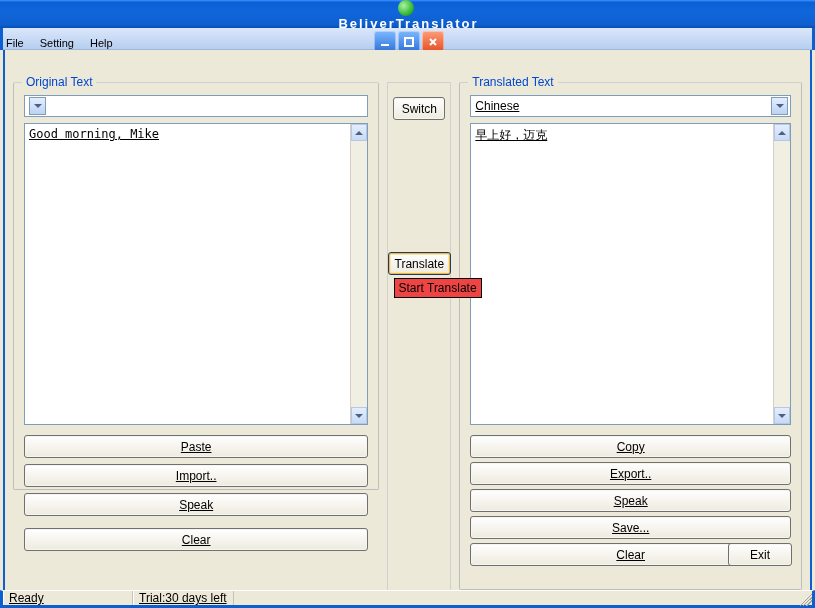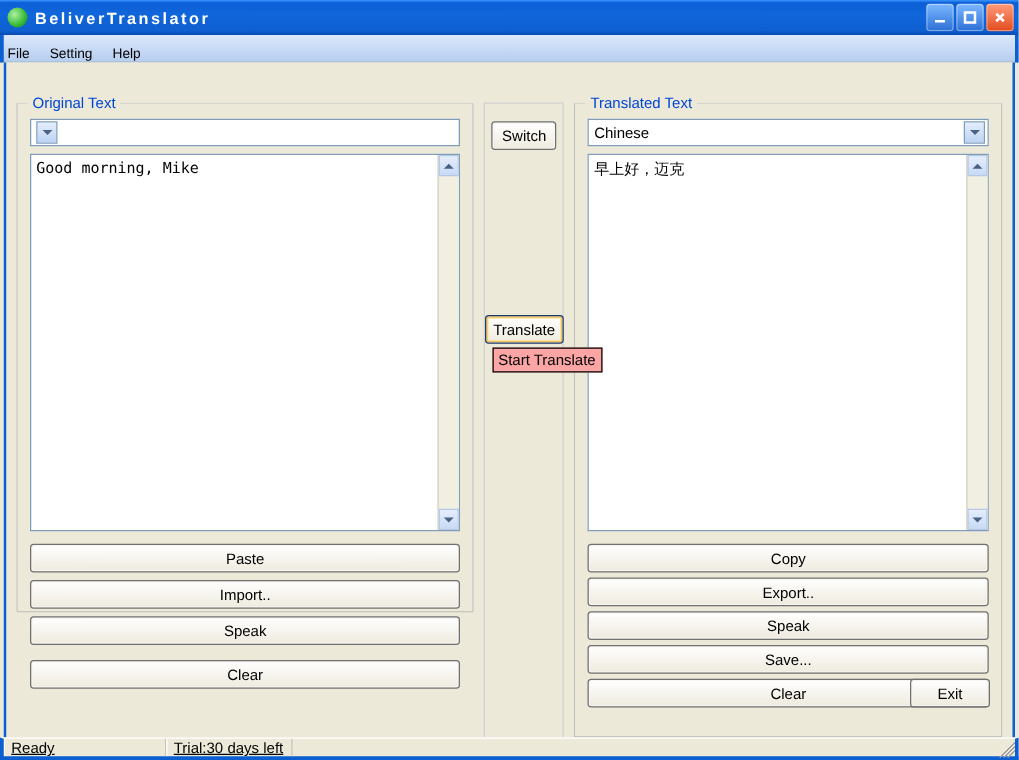--- a/index.html
+++ b/index.html
@@ -17,20 +17,21 @@
   .titlebar {
     height: 28px;
     background: linear-gradient(to bottom, #3a95ff 0%, #0c5fd6 8%, #1066db 40%, #0f5fd0 88%, #084db0 100%);
     display: flex;
     align-items: center;
     padding: 0 4px 0 6px;
     color: #fff;
     font-weight: bold;
     font-family: Tahoma, sans-serif;
     font-size: 13px;
+    flex-direction: column;
   }
   .titlebar .app-icon {
     width: 16px; height: 16px;
     border-radius: 50%;
     background: radial-gradient(circle at 35% 35%, #aef0a0 0%, #3dbf3d 55%, #0b7a1f 100%);
     margin-right: 6px;
     flex-shrink: 0;
   }
   .titlebar .title { flex: 1; letter-spacing: 2px; }
   .win-btns { display: flex; gap: 2px; }
@@ -74,20 +75,21 @@
     gap: 8px;
   }
   
   .groupbox {
     position: relative;
     border: 1px solid #bdbdbd;
     border-top-color: #d0d0d0;
     background: #ece9d8;
     padding: 12px 10px 10px 10px;
     border-radius: 2px;
+    text-decoration: underline;
   }
   .groupbox .legend {
     position: absolute;
     top: -8px; left: 8px;
     background: #ece9d8;
     padding: 0 4px;
     color: #0046d5;
     font-size: 12px;
   }
   .panel-orig { width: 372px; height: 408px; }
@@ -190,21 +192,21 @@
   }
   .button-row .spacer { flex: 1; }
   .panel-trans .button-row { gap: 4px; }
   .panel-trans .btn { min-width: 50px; padding: 0 8px; }
   
   .mid-col .btn { min-width: 52px; padding: 0 6px; }
   .translate-area { margin-top: 132px; position: relative; }
   .tooltip {
     position: absolute;
     top: 26px; left: 6px;
-    background: #fca5a5;
+    background: #ef4444;
     border: 1px solid #000;
     padding: 2px 4px;
     font-size: 12px;
     white-space: nowrap;
     z-index: 10;
   }
   
   .exit-row {
     position: absolute;
     right: 18px;

